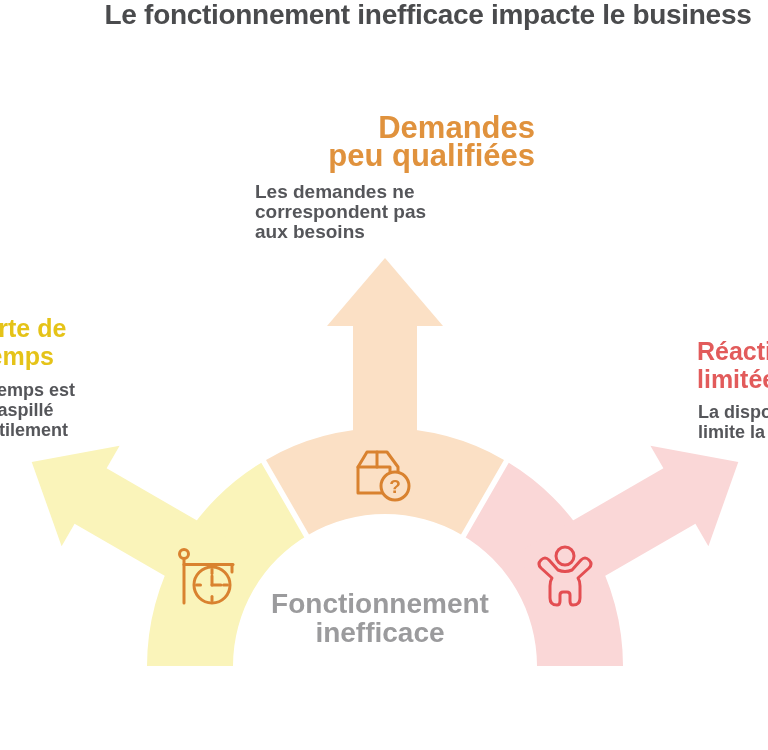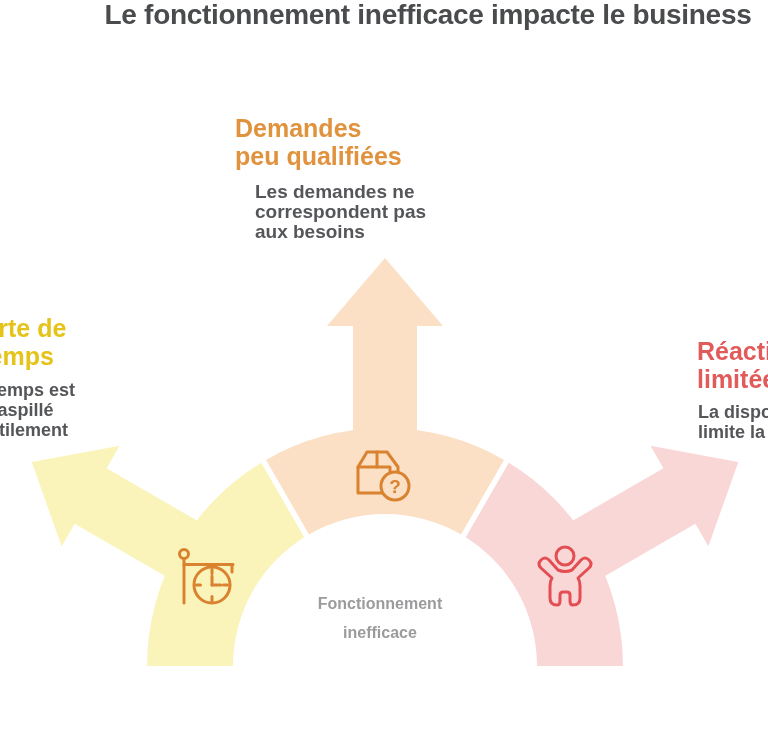--- a/index.html
+++ b/index.html
@@ -16,37 +16,37 @@
   .icon-orange { stroke: #D9822F; fill: none; stroke-width: 3; stroke-linecap: round; stroke-linejoin: round; }
   .icon-red    { stroke: #E34E52; fill: none; stroke-width: 3; stroke-linecap: round; stroke-linejoin: round; }
   .qcircle     { stroke: #D9822F; stroke-width: 3; }
   .qmark       { fill: #D9822F; font-family: "Liberation Sans", sans-serif; font-weight: bold; font-size: 19px; }
 
   .txt { position: absolute; font-weight: bold; white-space: pre-line; }
 
   .title      { left: 0; top: 56; width: 768px; text-align: center;
                 font-size: 28px; line-height: 30px; letter-spacing: -0.3px; color: #4A4B4D; margin-left: 44px; }
 
-  .top-label  { left: 235px; top: 114px; width: 300px; text-align: left;
-                font-size: 25px; line-height: 28px; color: #E0923D; }
+  .top-label  { left: 235px; top: 114px; width: 300px; text-align: right;
+                font-size: 31px; line-height: 28px; color: #E0923D; }
   .top-desc   { left: 255px; top: 182px; width: 260px; 
                 font-size: 19px; line-height: 20px; color: #55565A; }
 
   .left-label { left: -133px; top: 314px; width: 300px; text-align: center;
                 font-size: 25px; line-height: 28px; color: #E5C318; }
   .left-desc  { left: -130px; top: 380px; width: 300px; text-align: center;
                 font-size: 18px; line-height: 20px; color: #55565A; }
 
   .right-label{ left: 697px; top: 337px; width: 220px; text-align: left;
                 font-size: 25px; line-height: 28px; color: #E25B5B; }
   .right-desc { left: 698px; top: 402px; width: 220px; text-align: left;
                 font-size: 18px; line-height: 20px; color: #55565A; }
 
   .hub-label  { left: 230px; top: 589px; width: 300px; text-align: center;
-                font-size: 16px; line-height: 29px; color: #9B9B9D; }
+                font-size: 28px; line-height: 29px; color: #9B9B9D; }
 </style>
 </head>
 <body>
 
 <svg class="canvas" width="768" height="750" viewBox="0 0 768 750">
   <defs>
     <path id="sec-left" d="M147,666 A238,238 0 0 1 266,459.9 L309,534.4 A152,152 0 0 0 233,666 Z"></path>
     <path id="sec-top" d="M266,459.9 A238,238 0 0 1 504,459.9 L461,534.4 A152,152 0 0 0 309,534.4 Z"></path>
     <path id="sec-right" d="M504,459.9 A238,238 0 0 1 623,666 L537,666 A152,152 0 0 0 461,534.4 Z"></path>
     <path id="arr-left" d="M253.8,553.3 L106.6,468.3 L119.6,445.8 L31.7,462 L61.6,546.2 L74.6,523.7 L221.8,608.7 Z"></path>

